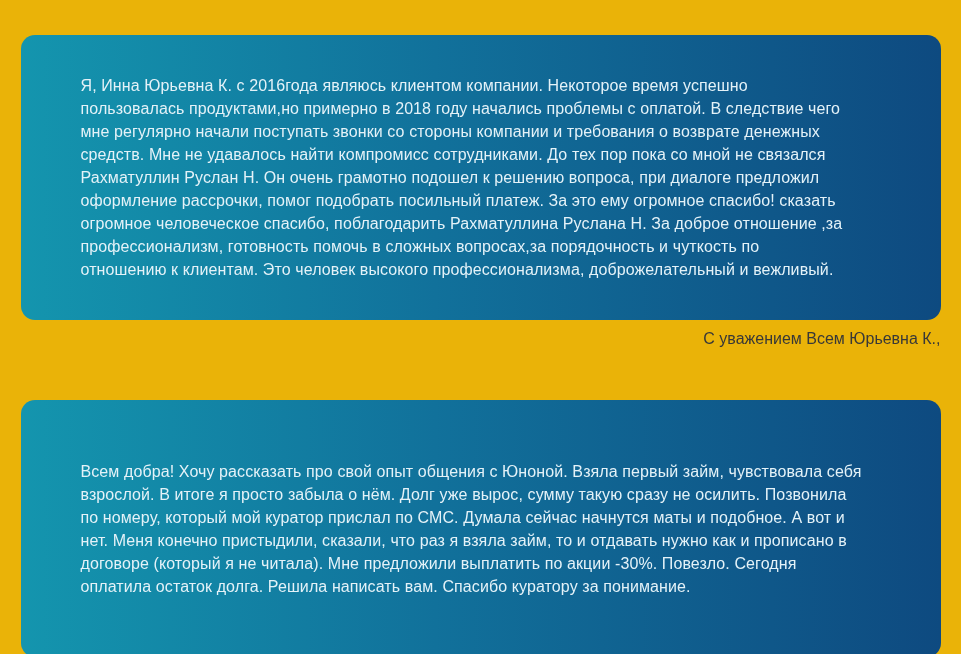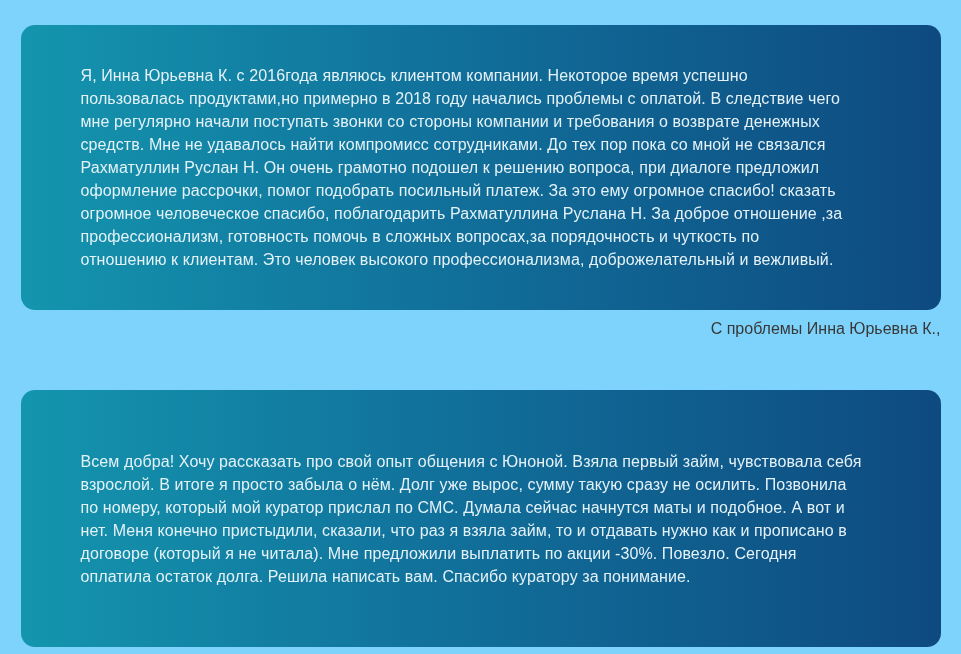--- a/index.html
+++ b/index.html
@@ -5,22 +5,22 @@
   html, body {
     margin: 0;
     padding: 0;
     background: #ffffff;
     font-family: "Liberation Sans", "DejaVu Sans", sans-serif;
   }
   .page {
     width: 961px;
     height: 654px;
     box-sizing: border-box;
-    padding-top: 25px;
-    background: #7dd3fc;
+    padding-top: 35px;
+    background: #eab308;
     overflow: hidden;
   }
   .card {
     width: 920px;
     margin: 0 auto;
     box-sizing: border-box;
     border-radius: 14px;
     background: linear-gradient(90deg, #1495ae 0%, #11719b 45%, #0e4a80 100%);
     display: flex;
     align-items: center;
@@ -58,21 +58,21 @@
       <p class="card-text">Я, Инна Юрьевна К. с 2016года являюсь клиентом компании. Некоторое время успешно
 пользовалась продуктами,но примерно в 2018 году начались проблемы с оплатой. В следствие чего
 мне регулярно начали поступать звонки со стороны компании и требования о возврате денежных
 средств. Мне не удавалось найти компромисс сотрудниками. До тех пор пока со мной не связался
 Рахматуллин Руслан Н. Он очень грамотно подошел к решению вопроса, при диалоге предложил
 оформление рассрочки, помог подобрать посильный платеж. За это ему огромное спасибо! сказать
 огромное человеческое спасибо, поблагодарить Рахматуллина Руслана Н. За доброе отношение ,за
 профессионализм, готовность помочь в сложных вопросах,за порядочность и чуткость по
 отношению к клиентам. Это человек высокого профессионализма, доброжелательный и вежливый.</p>
     </div>
-    <p class="signature">С проблемы Инна Юрьевна К.,</p>
+    <p class="signature">С уважением Всем Юрьевна К.,</p>
   </section>
 
   <section class="testimonial-block">
     <div class="card card-2">
       <p class="card-text">Всем добра! Хочу рассказать про свой опыт общения с Юноной. Взяла первый займ, чувствовала себя
 взрослой. В итоге я просто забыла о нём. Долг уже вырос, сумму такую сразу не осилить. Позвонила
 по номеру, который мой куратор прислал по СМС. Думала сейчас начнутся маты и подобное. А вот и
 нет. Меня конечно пристыдили, сказали, что раз я взяла займ, то и отдавать нужно как и прописано в
 договоре (который я не читала). Мне предложили выплатить по акции -30%. Повезло. Сегодня
 оплатила остаток долга. Решила написать вам. Спасибо куратору за понимание.</p>

